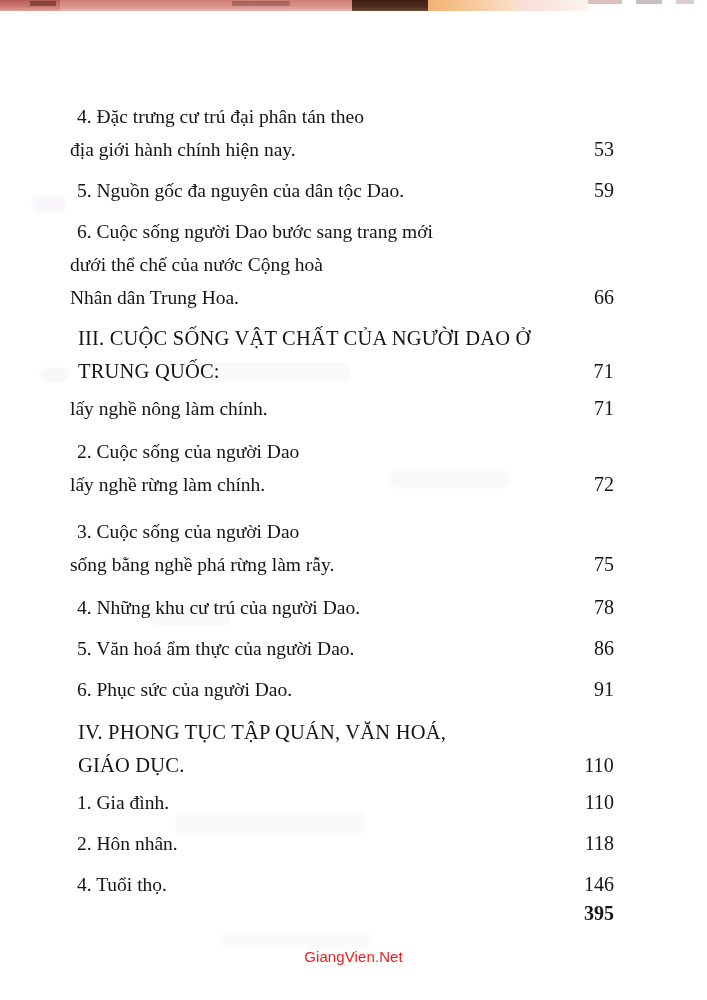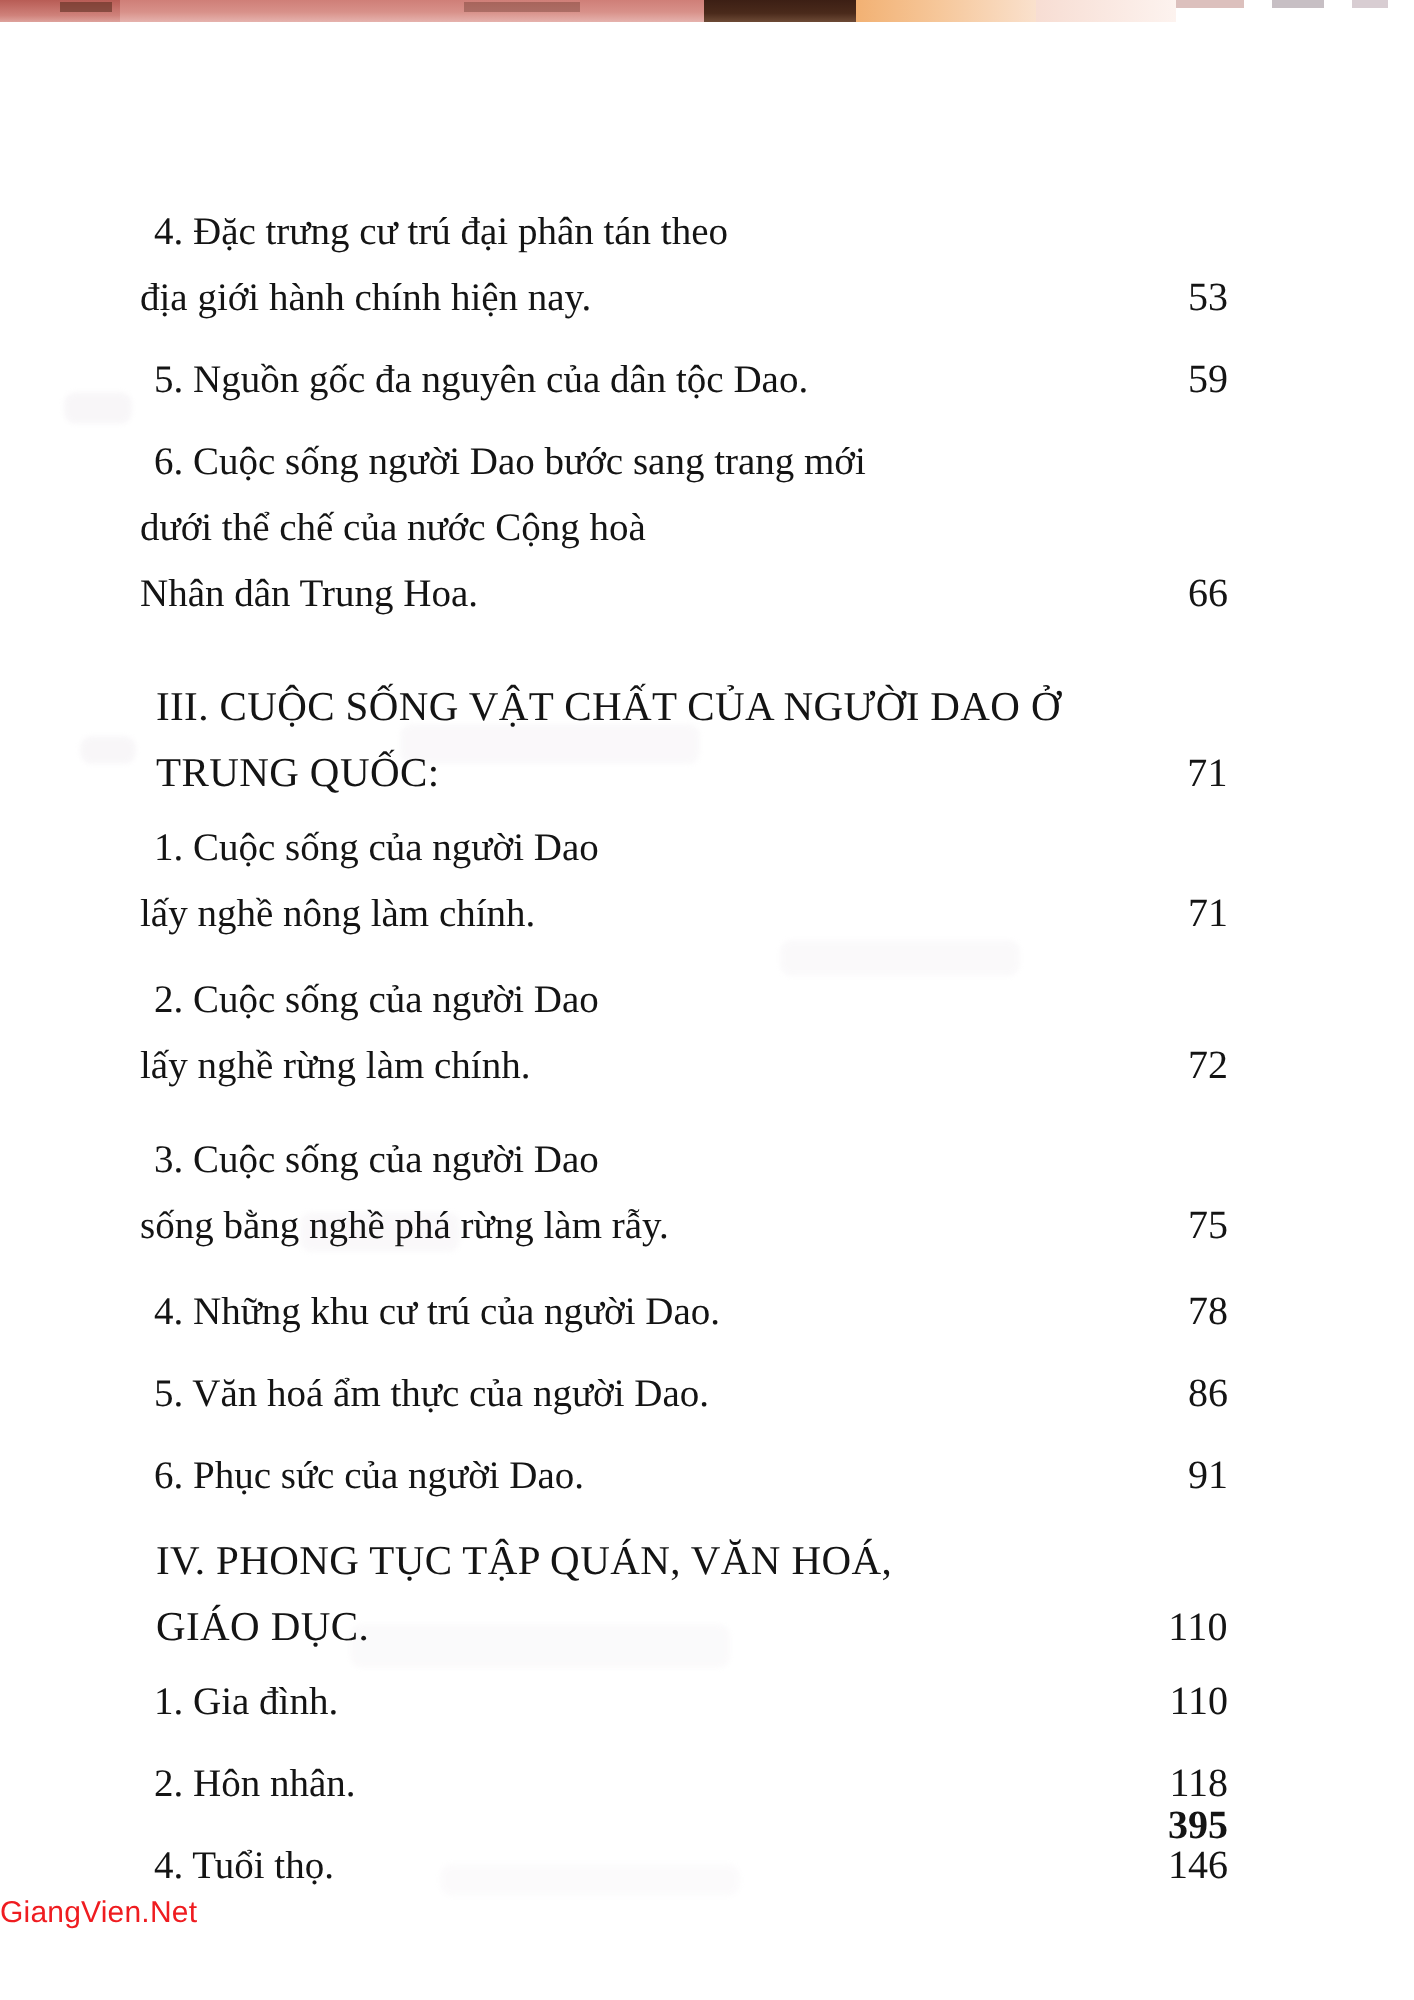--- a/index.html
+++ b/index.html
@@ -95,21 +95,21 @@
     font-size: 20px;
     font-weight: bold;
   }
 
   
   .watermark {
     position: absolute;
     top: 948px;
     left: 0;
     width: 707px;
-    text-align: left;
+    text-align: center;
     color: #ef1c20;
     font-family: "Liberation Sans", sans-serif;
     font-size: 15px;
     letter-spacing: .1px;
   }
 
   
   .ghost {
     position: absolute;
     background: #e9e4ea;
@@ -143,31 +143,30 @@
 <div class="ghost" style="top:932px;left:220px;width:150px;height:16px;opacity:.15;"></div>
 
 <div class="toc">
     <div class="row lv-item" style="margin-bottom: 8px;">
       <div class="entry-line">4. Đặc trưng cư trú đại phân tán theo</div>
       <div class="entry-line cont">địa giới hành chính hiện nay.<span class="pg">53</span></div>
     </div>
     <div class="row lv-item" style="margin-bottom: 8px;">
       <div class="entry-line">5. Nguồn gốc đa nguyên của dân tộc Dao.<span class="pg">59</span></div>
     </div>
-    <div class="row lv-item" style="margin-bottom: 24px;">
+    <div class="row lv-item" style="margin-bottom: 8px;">
       <div class="entry-line">6. Cuộc sống người Dao bước sang trang mới</div>
       <div class="entry-line cont">dưới thể chế của nước Cộng hoà</div>
       <div class="entry-line cont">Nhân dân Trung Hoa.<span class="pg">66</span></div>
     </div>
     <div class="row lv-section" style="margin-bottom: 4px;">
       <div class="entry-line">III. CUỘC SỐNG VẬT CHẤT CỦA NGƯỜI DAO Ở</div>
       <div class="entry-line cont">TRUNG QUỐC:<span class="pg">71</span></div>
     </div>
     <div class="row lv-item" style="margin-bottom: 10px;">
-      <div class="entry-line">1. Cuộc sống của người Dao</div>
       <div class="entry-line cont">lấy nghề nông làm chính.<span class="pg">71</span></div>
     </div>
     <div class="row lv-item" style="margin-bottom: 14px;">
       <div class="entry-line">2. Cuộc sống của người Dao</div>
       <div class="entry-line cont">lấy nghề rừng làm chính.<span class="pg">72</span></div>
     </div>
     <div class="row lv-item" style="margin-bottom: 10px;">
       <div class="entry-line">3. Cuộc sống của người Dao</div>
       <div class="entry-line cont">sống bằng nghề phá rừng làm rẫy.<span class="pg">75</span></div>
     </div>

